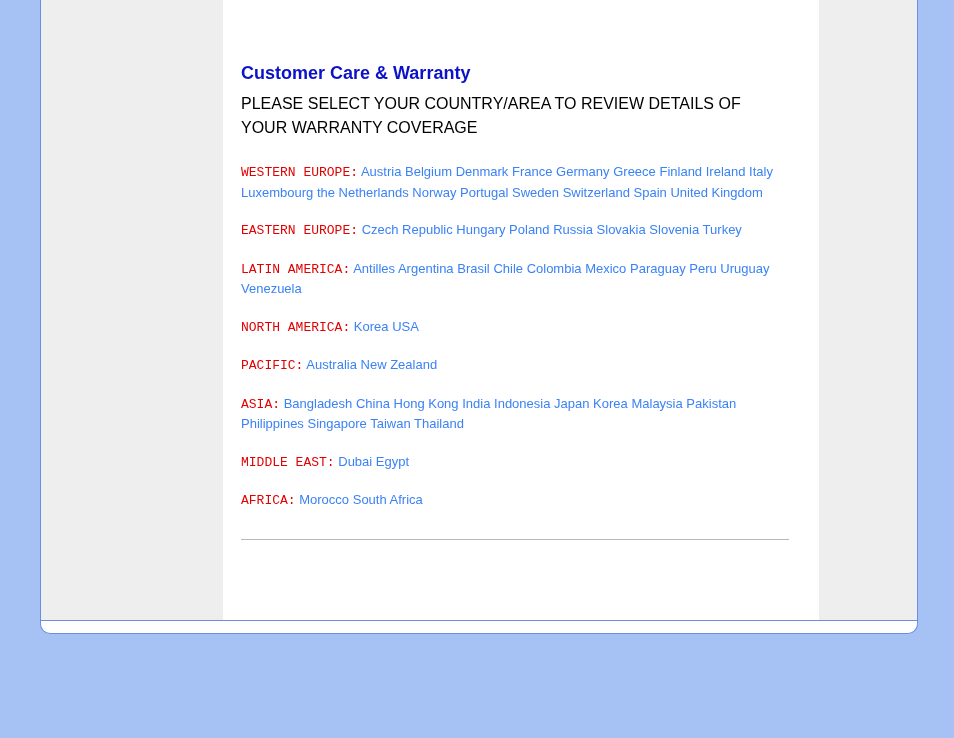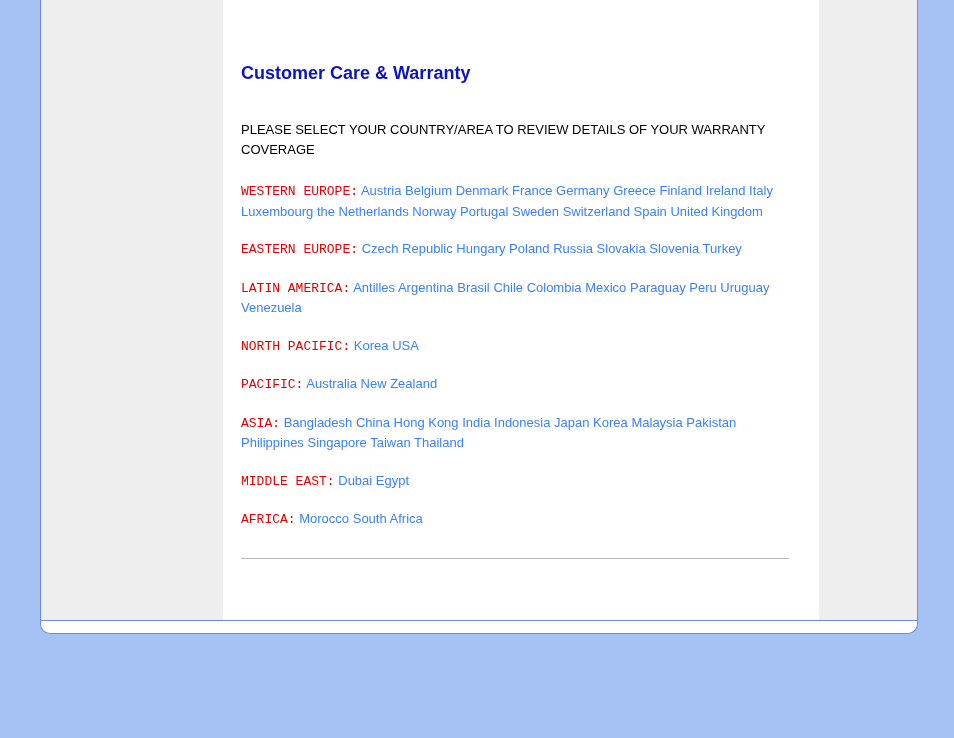--- a/index.html
+++ b/index.html
@@ -53,24 +53,24 @@
     top: 60px;
     width: 548px;
     line-height: 1.5;
     font-size: 13px;
     color: #000;
   }
   .heading {
     font-size: 18px;
     font-weight: bold;
     color: #0b12c9;
-    margin-bottom: 33px;
+    margin-bottom: 5px;
   }
   .instructions {
-    font-size: 13px;
+    font-size: 16px;
     color: #000;
     margin-bottom: 22px;
   }
   .region-block {
     margin-bottom: 18px;
   }
   .region-label {
     color: #e20000;
     font-family: Liberation Mono, monospace;
   }
@@ -104,21 +104,21 @@
   <div class="left-col"></div>
   <div class="right-col"></div>
 
   <div class="content">
     <div class="heading">Customer Care &amp; Warranty</div>
     <div class="instructions">PLEASE SELECT YOUR COUNTRY/AREA TO REVIEW DETAILS OF YOUR WARRANTY COVERAGE</div>
     <div id="regions-container">
         <div class="region-block"><span class="region-label">WESTERN EUROPE:</span> <span class="country">Austria</span><span class="sep">  </span><span class="country">Belgium</span><span class="sep">  </span><span class="country">Denmark</span><span class="sep">  </span><span class="country">France</span><span class="sep">  </span><span class="country">Germany</span><span class="sep">  </span><span class="country">Greece</span><span class="sep">  </span><span class="country">Finland</span><span class="sep">  </span><span class="country">Ireland</span><span class="sep">  </span><span class="country">Italy</span><span class="sep">  </span><span class="country">Luxembourg</span><span class="sep">  </span><span class="country">the Netherlands</span><span class="sep">  </span><span class="country">Norway</span><span class="sep">  </span><span class="country">Portugal</span><span class="sep">  </span><span class="country">Sweden</span><span class="sep">  </span><span class="country">Switzerland</span><span class="sep">  </span><span class="country">Spain</span><span class="sep">  </span><span class="country">United Kingdom</span></div>
         <div class="region-block"><span class="region-label">EASTERN EUROPE:</span> <span class="country">Czech Republic</span><span class="sep">  </span><span class="country">Hungary</span><span class="sep">  </span><span class="country">Poland</span><span class="sep">  </span><span class="country">Russia</span><span class="sep">  </span><span class="country">Slovakia</span><span class="sep">  </span><span class="country">Slovenia</span><span class="sep">  </span><span class="country">Turkey</span></div>
         <div class="region-block"><span class="region-label">LATIN AMERICA:</span> <span class="country">Antilles</span><span class="sep">  </span><span class="country">Argentina</span><span class="sep">  </span><span class="country">Brasil</span><span class="sep">  </span><span class="country">Chile</span><span class="sep">  </span><span class="country">Colombia</span><span class="sep">  </span><span class="country">Mexico</span><span class="sep">  </span><span class="country">Paraguay</span><span class="sep">  </span><span class="country">Peru</span><span class="sep">  </span><span class="country">Uruguay</span><span class="sep">  </span><span class="country">Venezuela</span></div>
-        <div class="region-block"><span class="region-label">NORTH PACIFIC:</span> <span class="country">Korea</span><span class="sep">  </span><span class="country">USA</span></div>
+        <div class="region-block"><span class="region-label">NORTH AMERICA:</span> <span class="country">Korea</span><span class="sep">  </span><span class="country">USA</span></div>
         <div class="region-block"><span class="region-label">PACIFIC:</span> <span class="country">Australia</span><span class="sep">  </span><span class="country">New Zealand</span></div>
         <div class="region-block"><span class="region-label">ASIA:</span> <span class="country">Bangladesh</span><span class="sep">  </span><span class="country">China</span><span class="sep">  </span><span class="country">Hong Kong</span><span class="sep">  </span><span class="country">India</span><span class="sep">  </span><span class="country">Indonesia</span><span class="sep">  </span><span class="country">Japan</span><span class="sep">  </span><span class="country">Korea</span><span class="sep">  </span><span class="country">Malaysia</span><span class="sep">  </span><span class="country">Pakistan</span><span class="sep">  </span><span class="country">Philippines</span><span class="sep">  </span><span class="country">Singapore</span><span class="sep">  </span><span class="country">Taiwan</span><span class="sep">  </span><span class="country">Thailand</span></div>
         <div class="region-block"><span class="region-label">MIDDLE EAST:</span> <span class="country">Dubai</span><span class="sep">  </span><span class="country">Egypt</span></div>
         <div class="region-block"><span class="region-label">AFRICA:</span> <span class="country">Morocco</span><span class="sep">  </span><span class="country">South Africa</span></div>
       </div>
     <hr>
   </div>
 
   <div class="divider-line"></div>
 </div>

